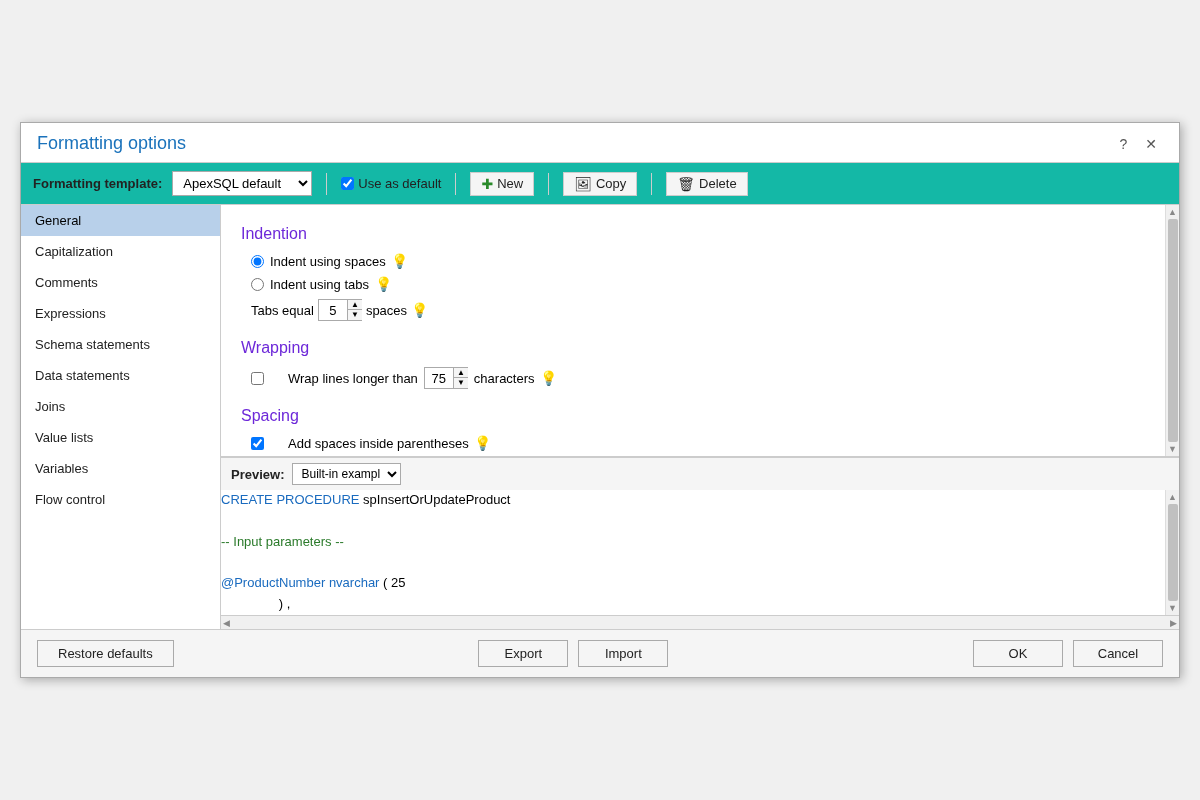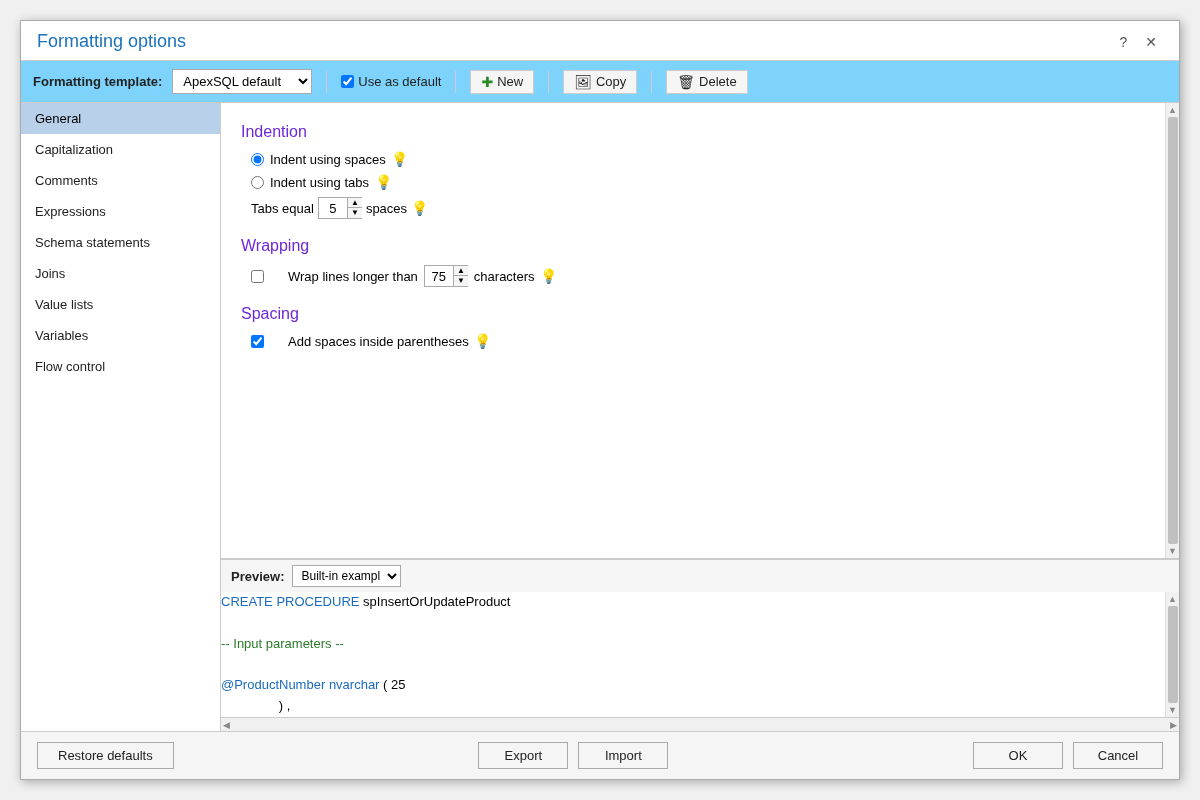--- a/index.html
+++ b/index.html
@@ -9,21 +9,21 @@
       background: #f0f0f0;
       display: flex;
       justify-content: center;
       align-items: center;
       width: 1200px;
       height: 800px;
       overflow: hidden;
     }
     .dialog {
       width: 1160px;
-      height: 760px;
+      height: 556px;
       background: #f5f5f5;
       border: 1px solid #aaa;
       box-shadow: 2px 2px 10px rgba(0,0,0,0.3);
       display: flex;
       flex-direction: column;
     }
     .title-bar {
       background: #fff;
       border-bottom: 1px solid #ccc;
       padding: 10px 16px 8px 16px;
@@ -48,21 +48,21 @@
     }
     .title-btn {
       background: none;
       border: none;
       cursor: pointer;
       font-size: 14px;
       color: #555;
       padding: 2px 6px;
     }
     .toolbar {
-      background: #7dd3fc;
+      background: #14b8a6;
       border-bottom: 1px solid #ccc;
       padding: 8px 12px;
       display: flex;
       align-items: center;
       gap: 10px;
     }
     .toolbar-label {
       font-weight: 600;
       white-space: nowrap;
       color: #222;
@@ -350,20 +350,21 @@
   </div>
 
   <div class="content-area">
 
     <div class="sidebar">
       <div class="sidebar-item active">General</div>
       <div class="sidebar-item">Capitalization</div>
       <div class="sidebar-item">Comments</div>
       <div class="sidebar-item">Expressions</div>
       <div class="sidebar-item">Schema statements</div>
+      <div class="sidebar-item">Data statements</div>
       <div class="sidebar-item">Joins</div>
       <div class="sidebar-item">Value lists</div>
       <div class="sidebar-item">Variables</div>
       <div class="sidebar-item">Flow control</div>
     </div>
 
     <div class="main-panel">
 
       <div style="flex:1; display:flex; overflow:hidden; position:relative;">
         <div class="options-area" style="flex:1; overflow-y:auto; padding-right:14px;">

